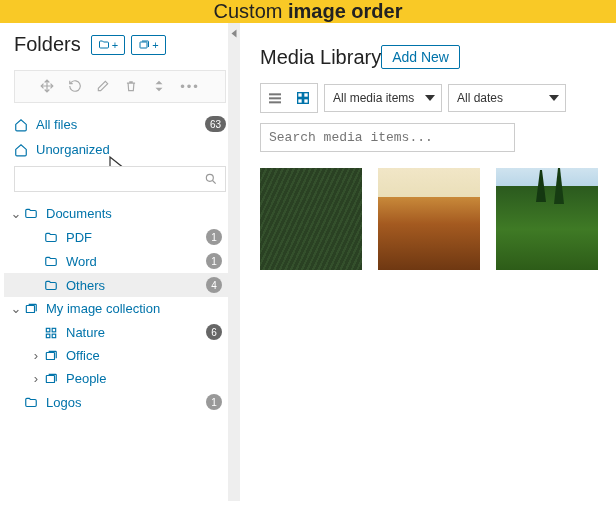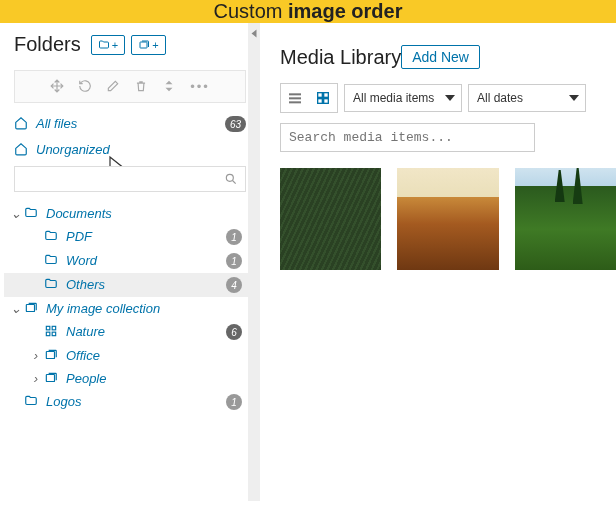--- a/index.html
+++ b/index.html
@@ -3,36 +3,36 @@
 <meta charset="utf-8">
 <style>
   * { box-sizing: border-box; margin: 0; padding: 0; }
   body { font-family: -apple-system, BlinkMacSystemFont, "Segoe UI", Arial, sans-serif; font-size: 13px; color: #333; background: #fff; width: 616px; height: 522px; overflow: hidden; }
   
   .banner { background: #f9c926; text-align: center; padding: 0 0; font-size: 20px; color: #222; }
   .banner .bold { font-weight: 700; }
   
   .main { display: flex; height: calc(100% - 44px); }
   
-  .sidebar { width: 260px; border-right: 0; position: relative; }
+  .sidebar { width: 240px; border-right: 0; position: relative; }
   .drag-handle { position: absolute; right: 0; top: 0; bottom: 0; width: 12px; background: #eee; display: flex; align-items: flex-start; justify-content: center; padding-top: 8px; cursor: col-resize; }
   .drag-handle::before { content: ""; width: 0; height: 0; border-left: 4px solid transparent; border-right: 4px solid transparent; border-bottom: 5px solid #888; transform: rotate(-90deg); }
   
   .folders-header { display: flex; align-items: center; gap: 6px; padding: 10px 14px 10px 14px; }
   .folders-title { font-size: 20px; font-weight: 300; color: #222; margin-right: 4px;}
   .btn-small { border: 1px solid #0073aa; color: #0073aa; background: #fff; padding: 3px 6px; font-size: 11px; cursor: pointer; border-radius: 2px; display: inline-flex; align-items: center; gap: 2px;}
   .btn-small svg { width: 12px; height: 12px; }
   
   .toolbar-row { background: #fafafa; border: 1px solid #e5e5e5; margin: 4px 14px 8px; padding: 8px 10px; display: flex; justify-content: center; gap: 14px; color: #aaa; position: relative; }
   .toolbar-row .ico { width: 14px; height: 14px; cursor: pointer; color: #aaa; }
   .dots { letter-spacing: 2px; color:#aaa;}
   
   .cursor-overlay { position: absolute; left: 108px; top: 132px; pointer-events: none; }
   
-  .row { display: flex; align-items: flex-start; padding: 5px 14px 5px 14px; cursor: pointer; font-style: italic; }
+  .row { display: flex; align-items: flex-end; padding: 5px 14px 5px 14px; cursor: pointer; }
   .row .row-ico { width: 14px; height: 14px; margin-right: 8px; color: #0073aa; flex-shrink: 0; }
   .row .label { color: #0073aa; flex: 1; }
   .badge { background: #999; color: #fff; border-radius: 8px; min-width: 16px; height: 16px; font-size: 10px; display: inline-flex; align-items: center; justify-content: center; padding: 0 5px;}
   .badge.dark { background: #666; }
   
   .search-row { padding: 4px 14px 8px; }
   .search-box { width: 100%; border: 1px solid #ddd; padding: 5px 26px 5px 8px; font-size: 12px; background: #fff; position: relative; }
   .search-wrap { position: relative; }
   .search-wrap .sico { position: absolute; right: 8px; top: 50%; transform: translateY(-50%); color: #999; }
   

